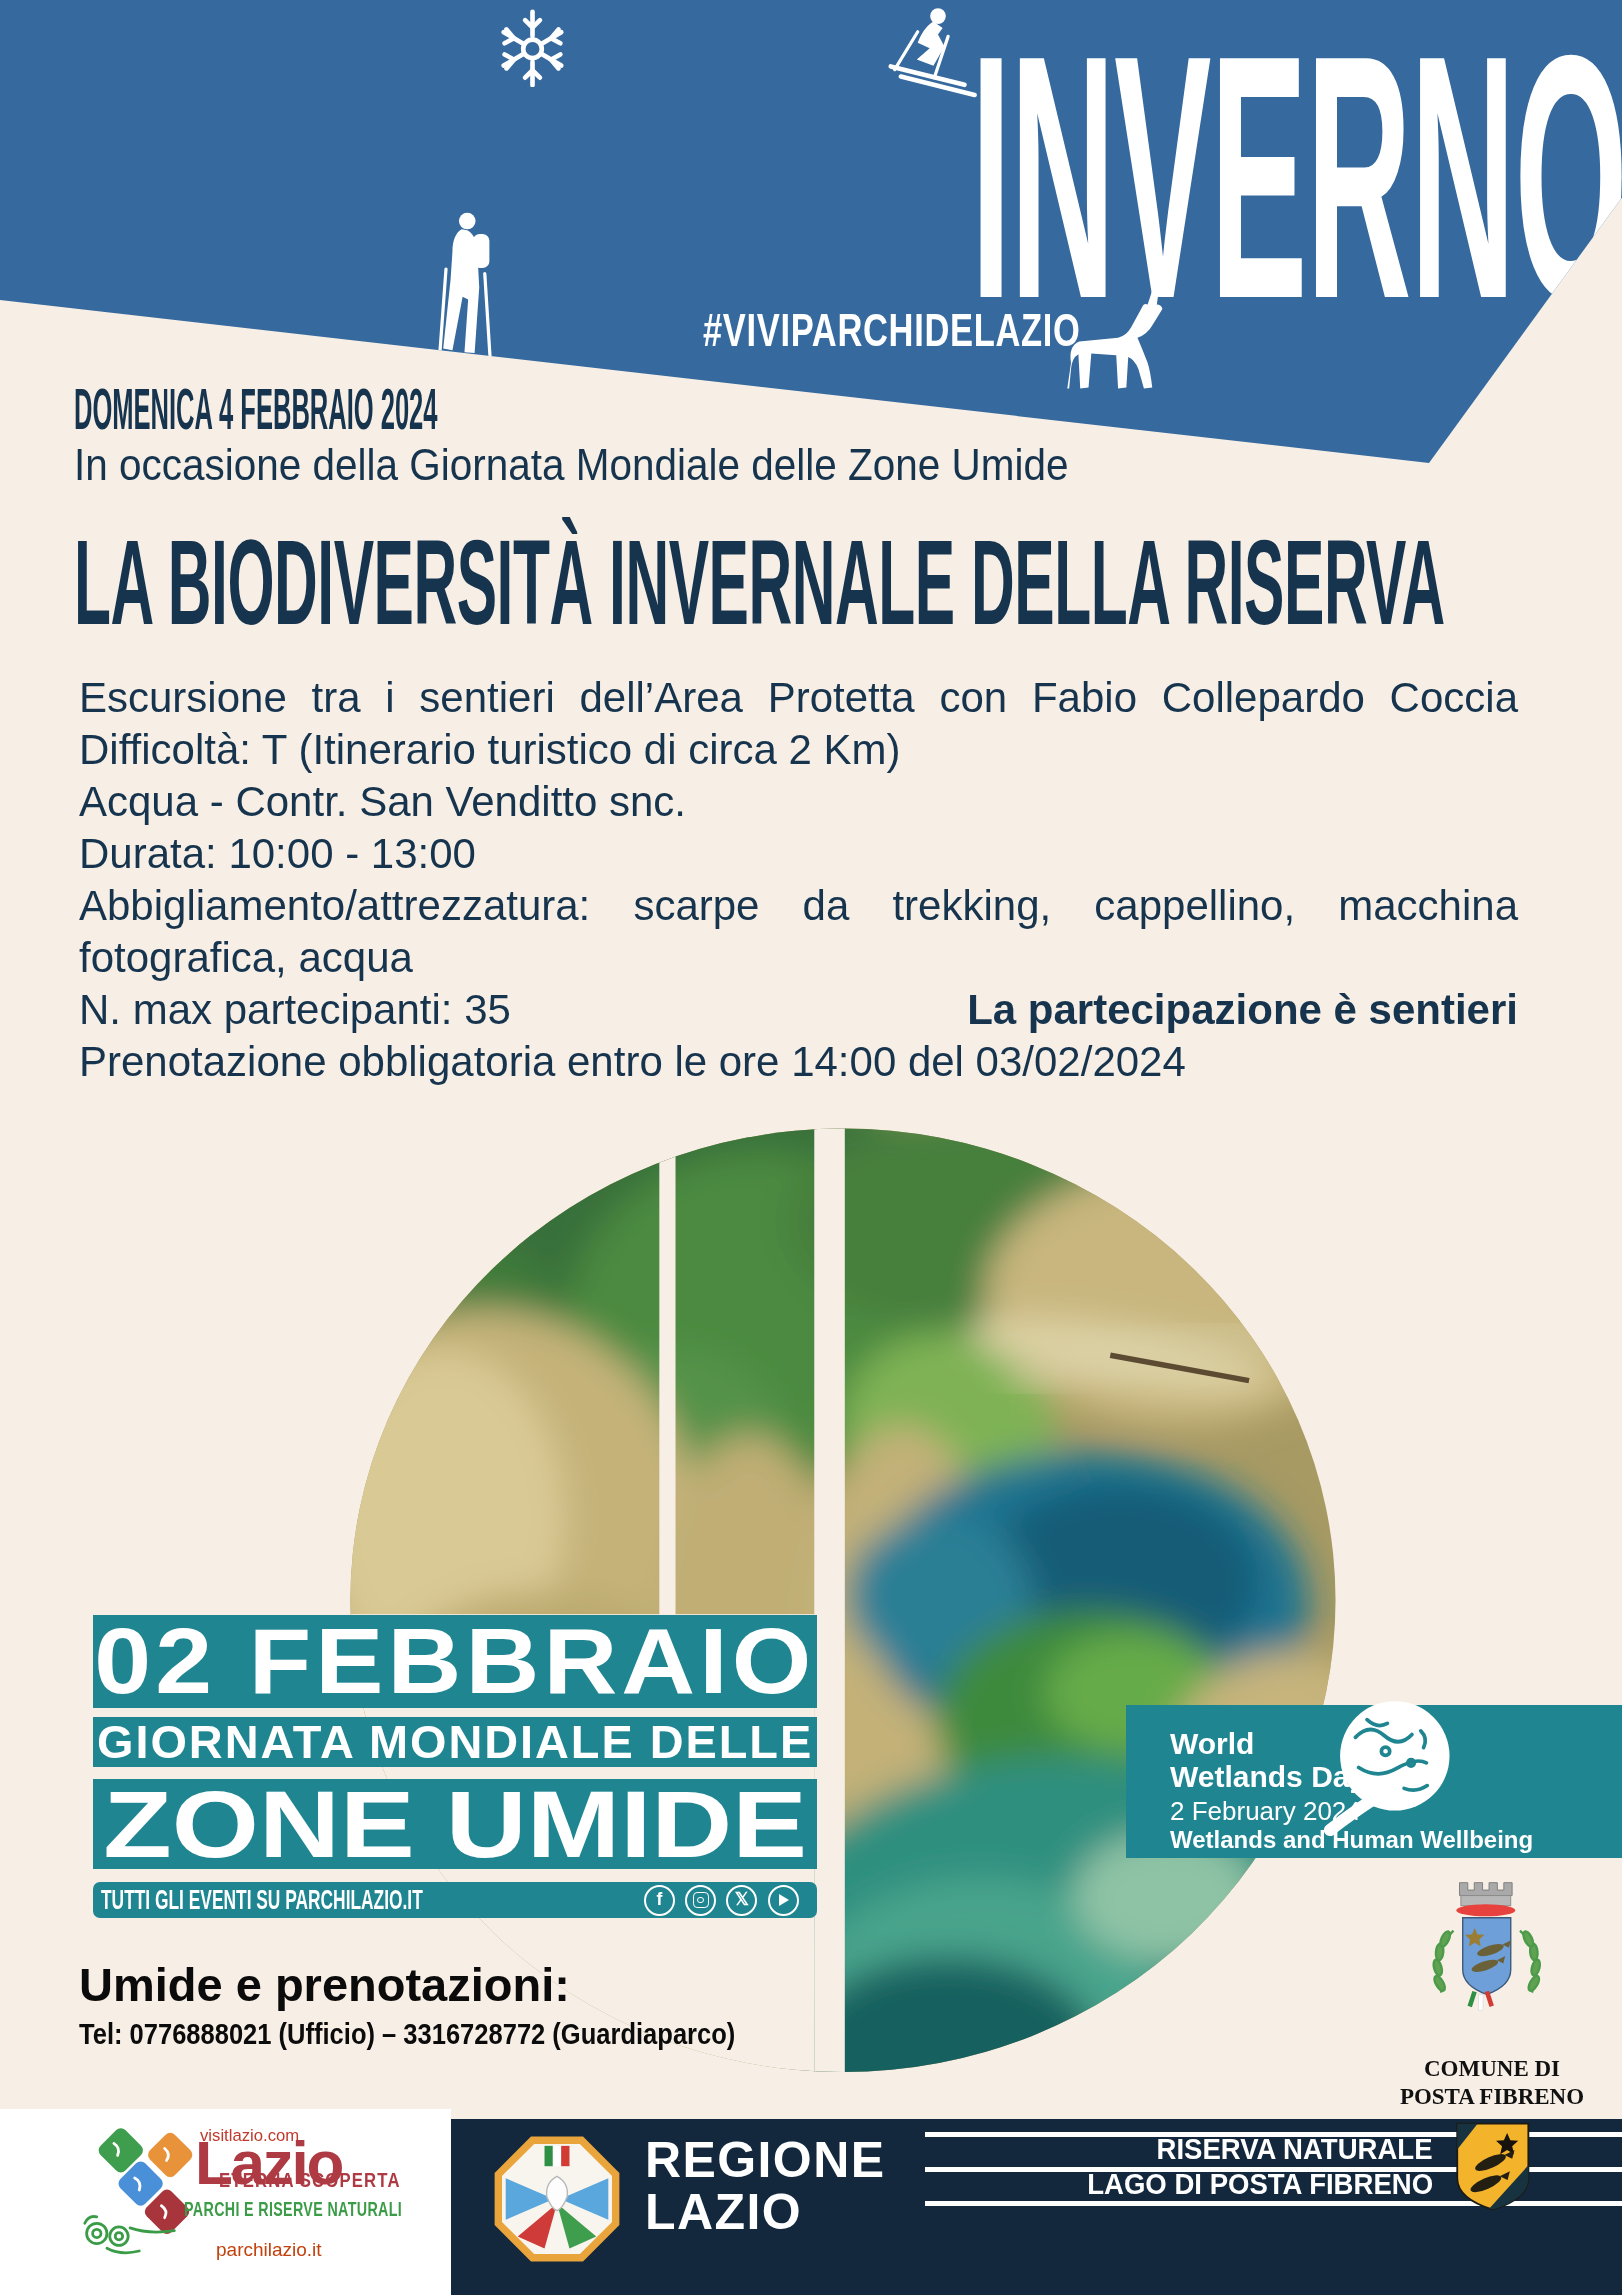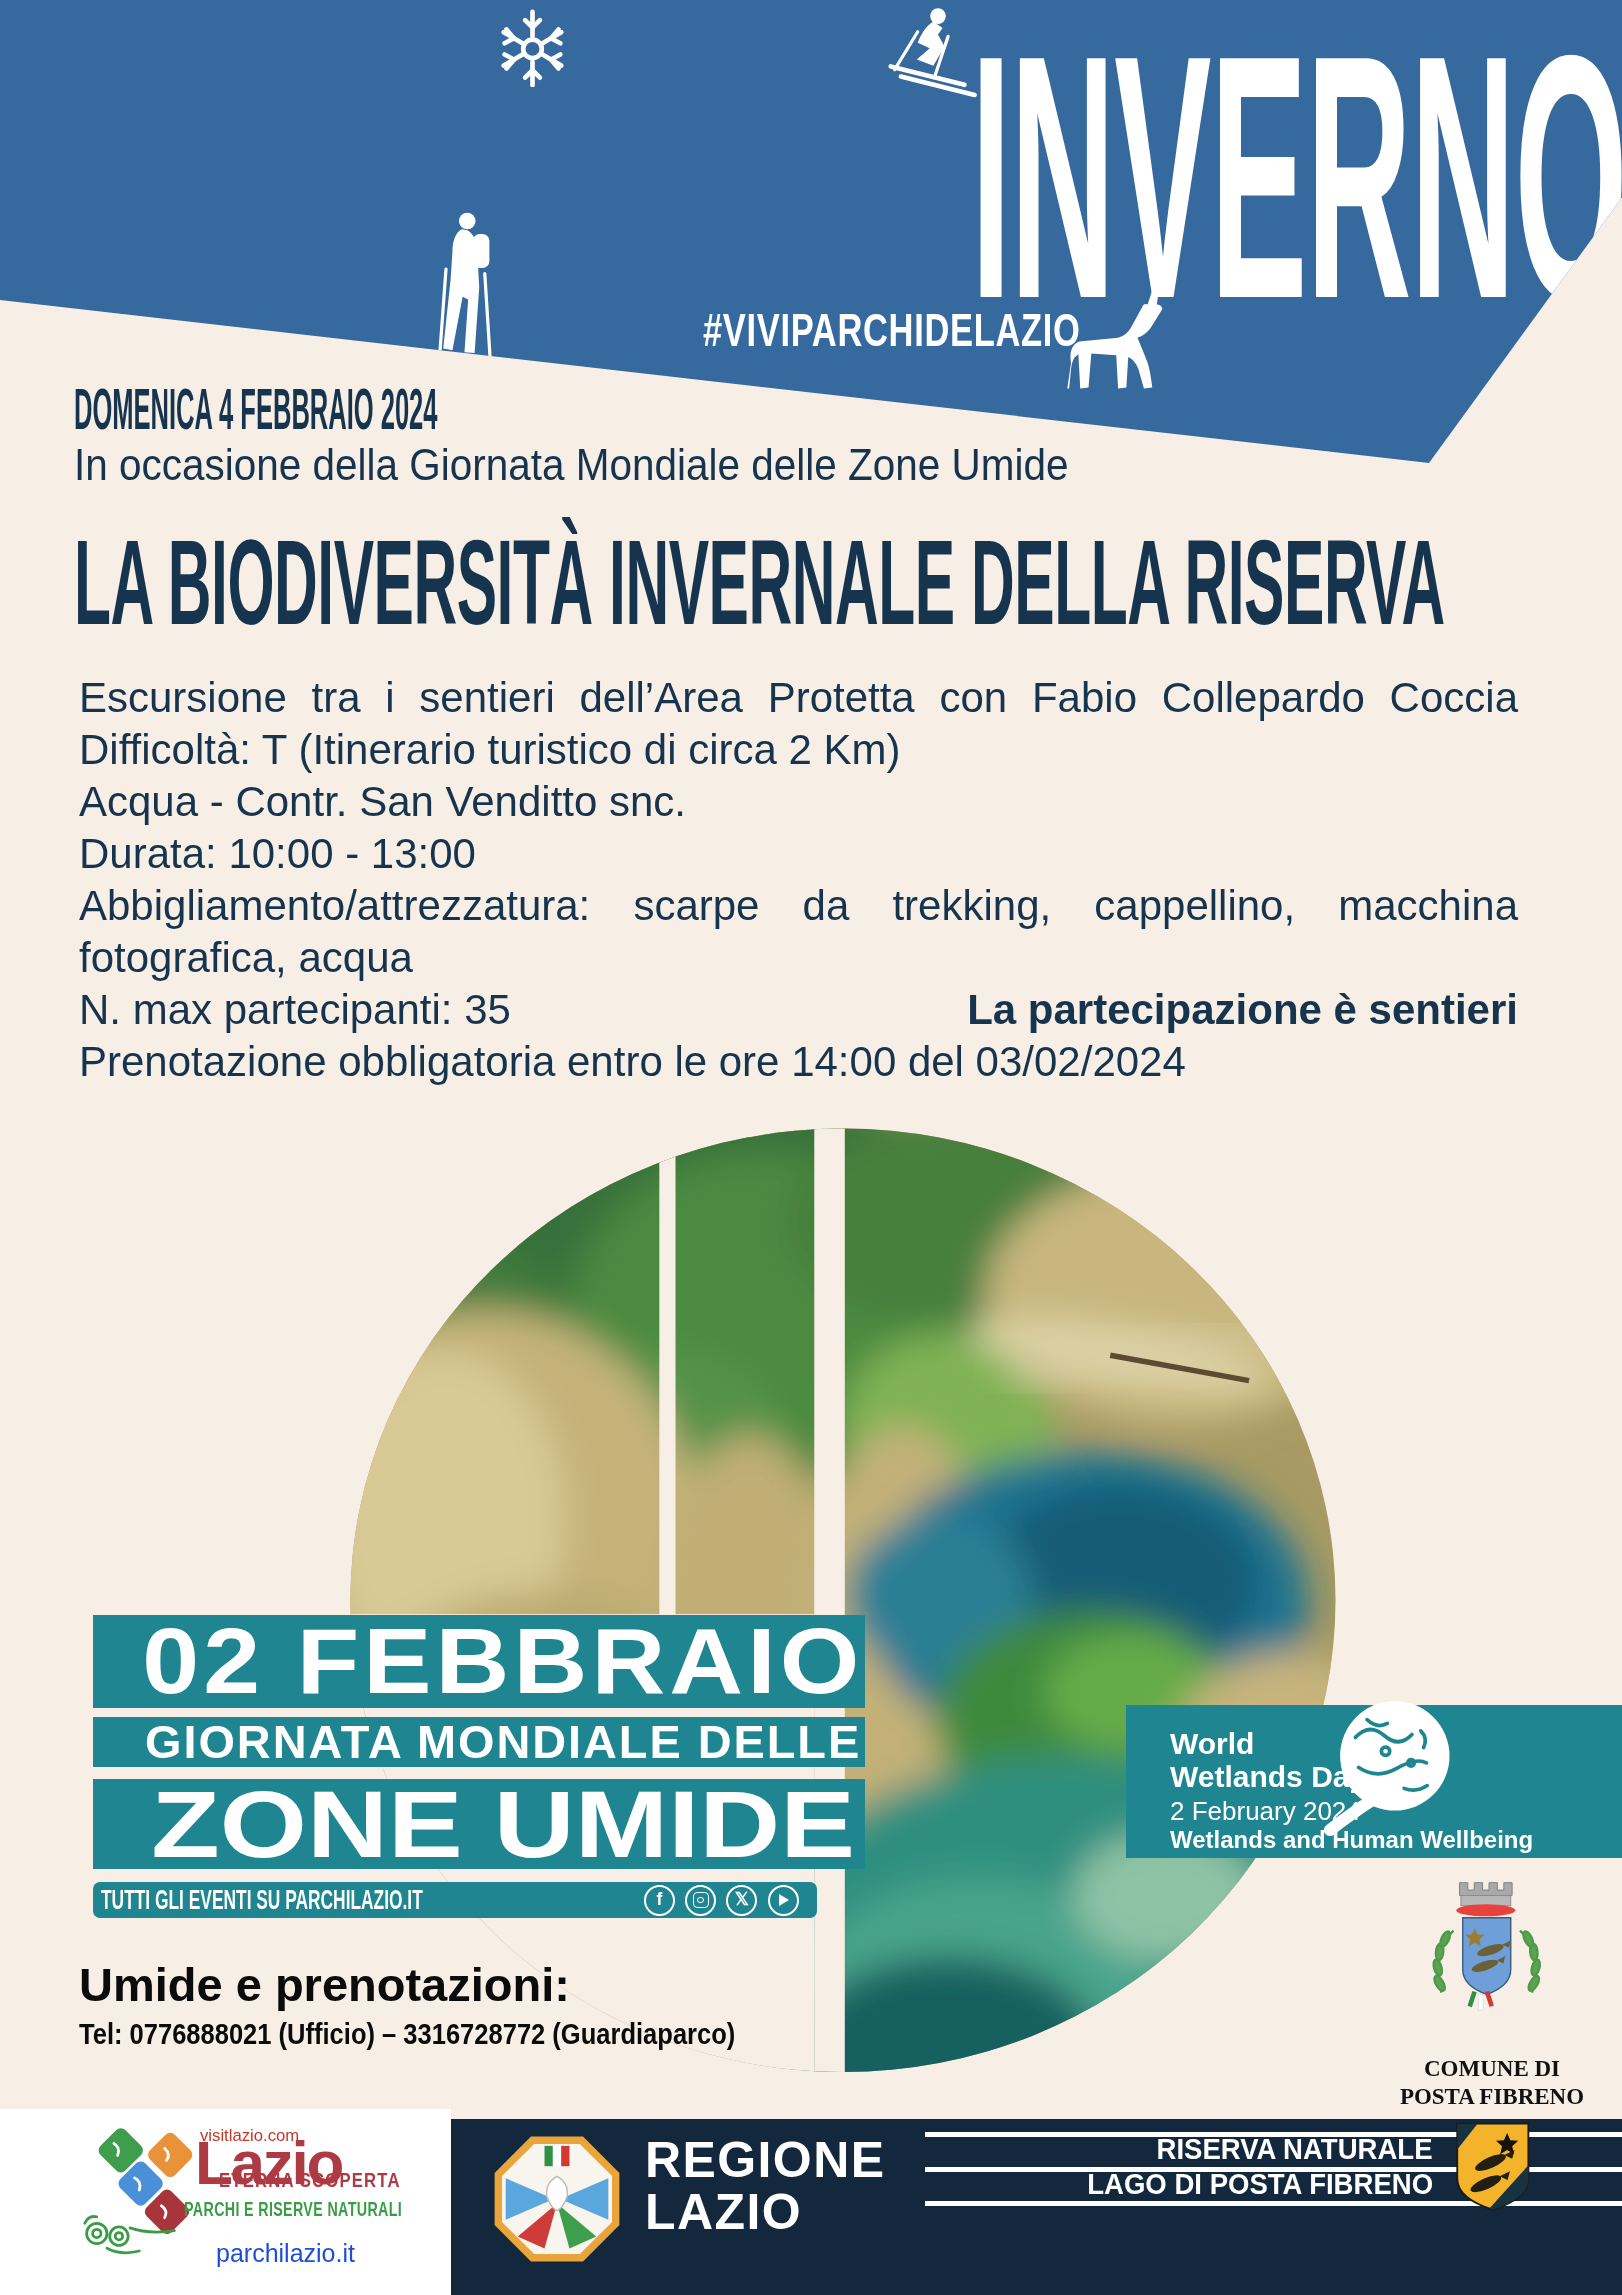--- a/index.html
+++ b/index.html
@@ -23,21 +23,21 @@
   .occasion-line{left:74px;top:443px;color:#17344e;font-size:44px;line-height:1;}
   .main-title{left:74px;top:522px;color:#17344e;font-size:121px;font-weight:bold;line-height:1;letter-spacing:-0.9px;}
 
   .body-block{left:79px;top:672px;width:1439px;color:#17344e;font-size:42px;line-height:52px;}
   .bline{height:52px;}
   .just{text-align:justify;text-align-last:justify;}
   .split{display:flex;justify-content:space-between;align-items:baseline;}
   .bold{font-weight:bold;}
 
   
-  .tealbox{background:#1e8591;color:#fff;display:flex;align-items:center;justify-content:center;padding-left:48px;}
+  .tealbox{background:#1e8591;color:#fff;display:flex;align-items:center;justify-content:center;}
   .b1{left:93px;top:1615px;width:724px;height:93px;font-size:93px;font-weight:bold;}
   .b2{left:93px;top:1717px;width:724px;height:50px;font-size:46px;font-weight:bold;letter-spacing:1.9px;}
   .b3{left:93px;top:1779px;width:724px;height:90px;font-size:95px;font-weight:bold;}
   .events-bar{left:93px;top:1882px;width:724px;height:36px;background:#1e8591;color:#fff;
     display:flex;align-items:center;justify-content:space-between;padding:0 18.5px 0 8.3px;box-sizing:border-box;border-radius:7px;}
   .events-bar .label{font-size:28px;font-weight:bold;line-height:1;}
   .soc-row{display:flex;gap:10.2px;}
   .soc{width:27px;height:27px;border:2.3px solid #fff;border-radius:50%;display:flex;align-items:center;
     justify-content:center;color:#fff;font-weight:bold;font-size:17.6px;line-height:1;}
   .ig-box{width:14px;height:14px;border:1.9px solid #fff;border-radius:4.2px;position:relative;}
@@ -58,21 +58,21 @@
   .comune-text{left:1397px;top:2024px;width:190px;text-align:center;color:#111;
     font-family:"Liberation Serif",serif;font-weight:bold;font-size:23px;line-height:28px;margin-top:31px;}
 
   
   .footer-navy{left:0;top:2119px;width:1623px;height:177px;background:#13283c;}
   .white-box{left:0;top:2109px;width:451px;height:187px;background:#fff;}
   .visitlazio{left:200px;top:2126px;color:#c0392b;font-size:16.7px;}
   .lazio-word{left:195px;top:2132px;color:#ae3a43;font-size:62px;font-weight:bold;letter-spacing:-2.3px;line-height:1;}
   .eterna{left:219px;top:2169px;color:#ae3a43;font-size:20.4px;font-weight:bold;letter-spacing:1.4px;}
   .parchi{left:184px;top:2198px;color:#3b9c47;font-size:20.4px;font-weight:bold;letter-spacing:0.5px;}
-  .parchilazio{left:216px;top:2239px;color:#1d4ed8;font-size:25px;}
+  .parchilazio{left:216px;top:2239px;color:#c2410c;font-size:19px;}
   .regione{left:645px;top:2134px;color:#fff;font-size:50px;font-weight:bold;line-height:52px;letter-spacing:1.4px;}
   .fbar{position:absolute;left:925px;width:698px;height:5.1px;background:#fff;}
   .riserva1{left:925px;top:2135px;width:508px;text-align:right;color:#fff;font-size:29px;font-weight:bold;line-height:1;}
   .riserva2{left:925px;top:2170px;width:508px;text-align:right;color:#fff;font-size:29px;font-weight:bold;line-height:1;}
 </style>
 </head>
 <body>
 
 <div class="page">
 

